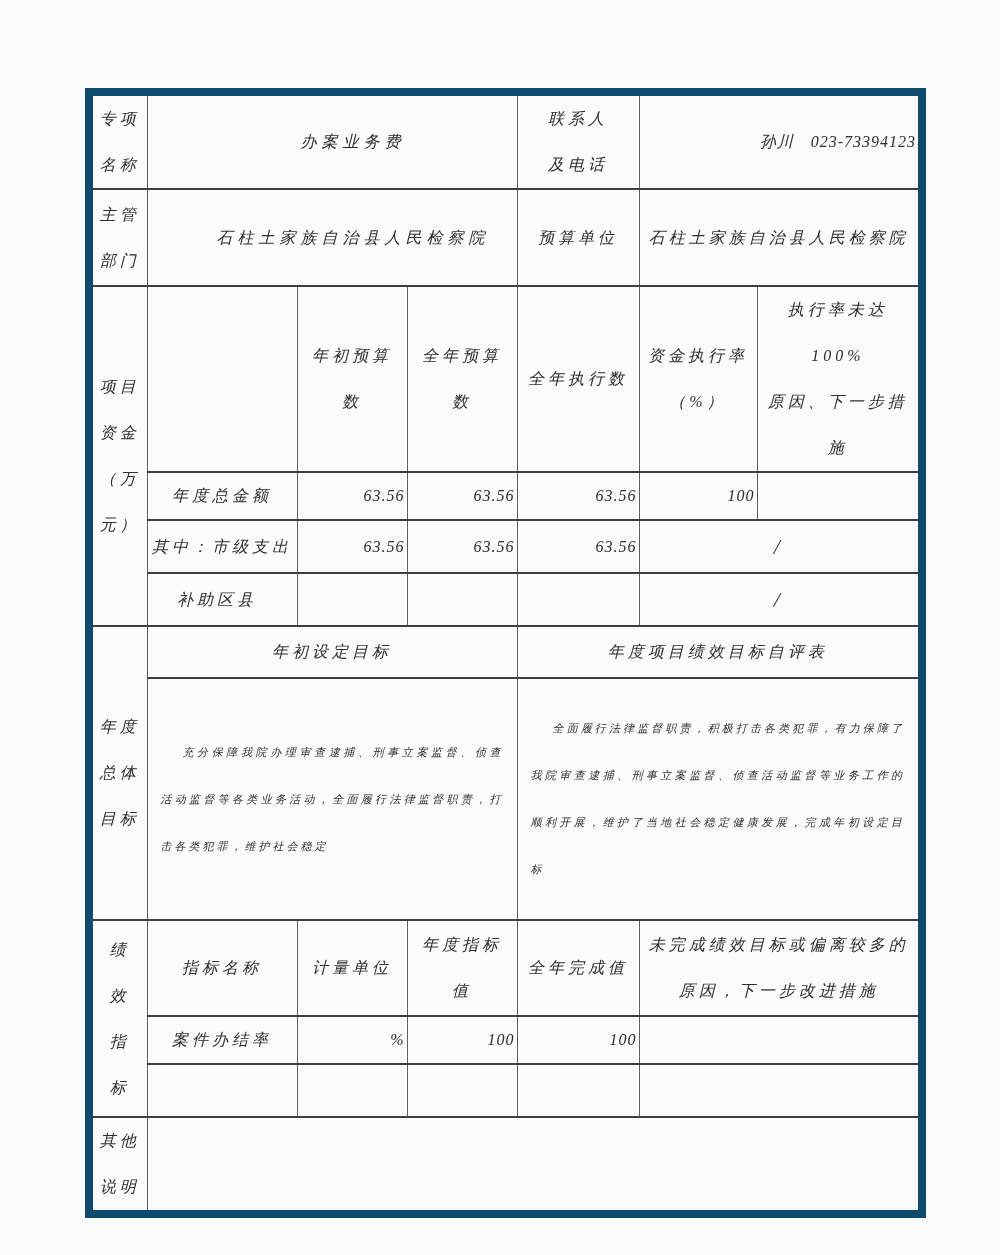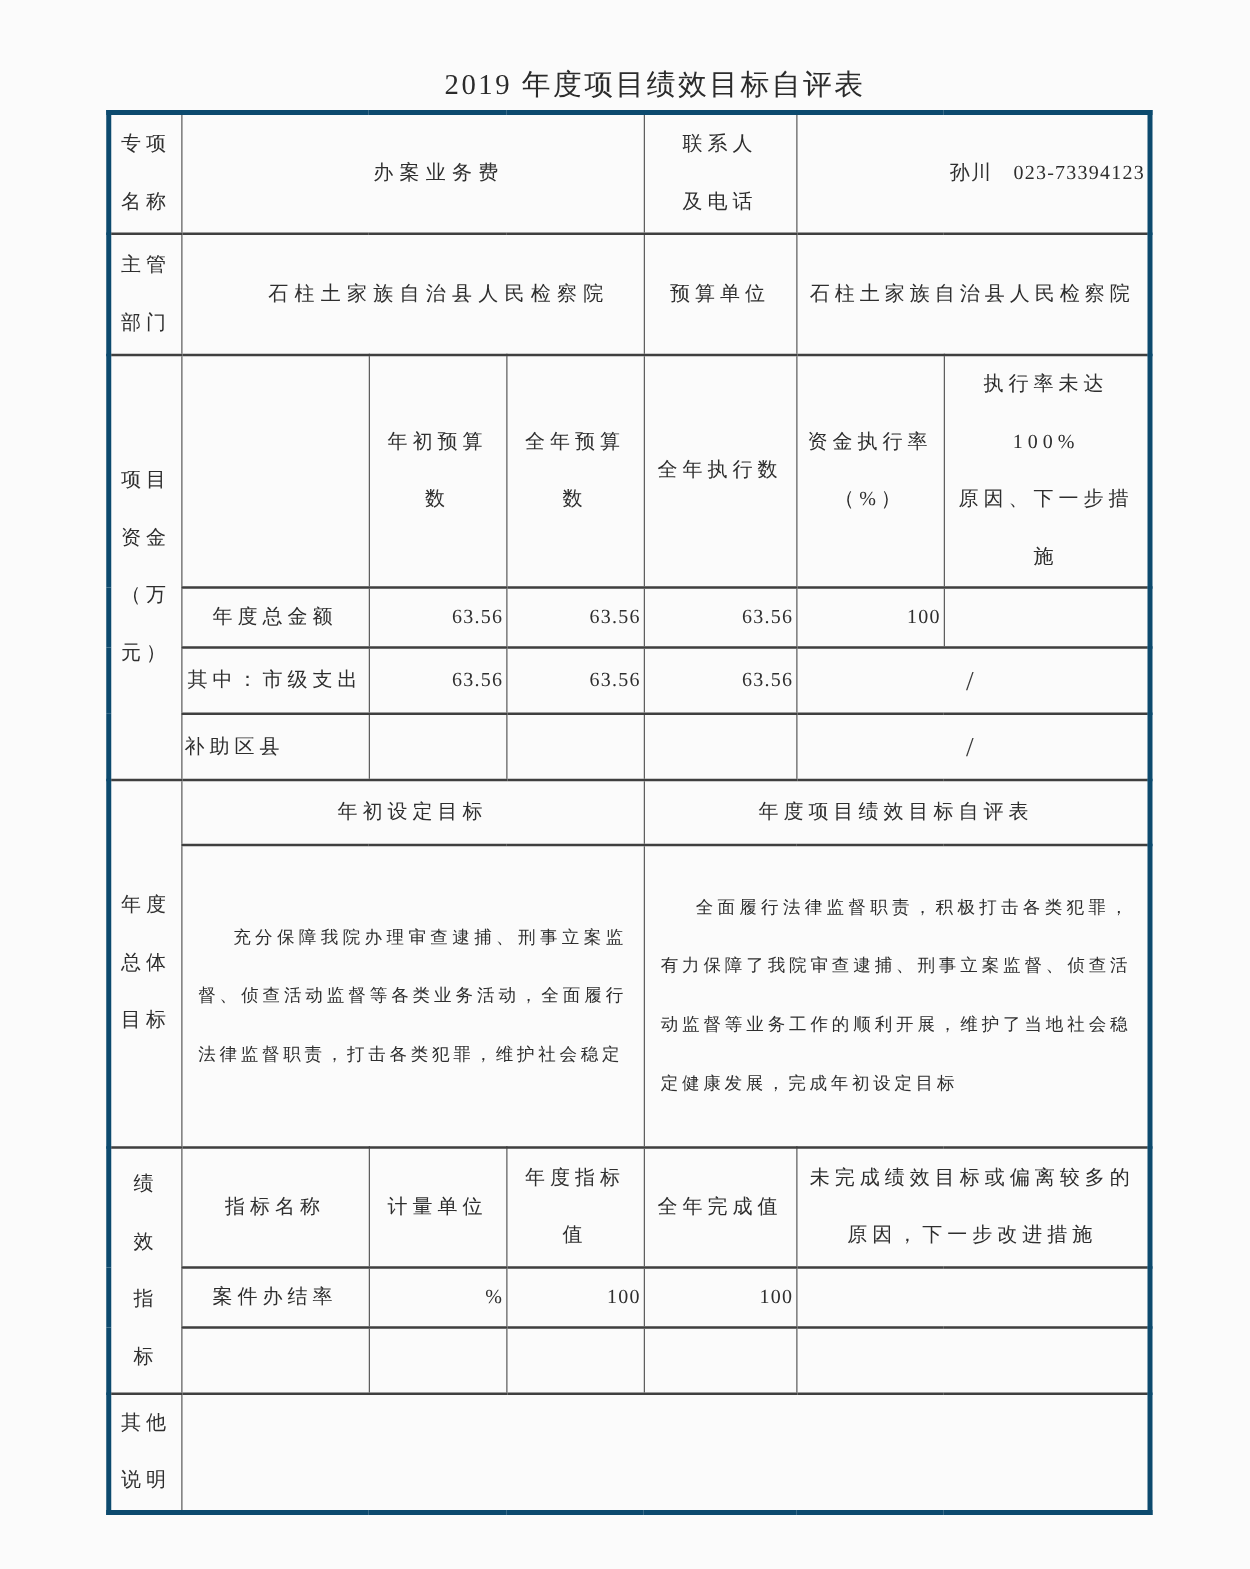--- a/index.html
+++ b/index.html
@@ -21,60 +21,60 @@
     letter-spacing:2px;
     color:#2b2b2b;
     white-space:nowrap;
   }
   table.self-eval{
     position:absolute;
     left:85px;top:88px;
     width:833px;
     table-layout:fixed;
     border-collapse:collapse;
-    border:4px solid #0c4a6e;
+    border:8px solid #0c4a6e;
+    font-style:italic;
   }
   td{
     border-left:1px solid #5f5f5f;
     border-right:1px solid #5f5f5f;
     border-top:2px solid #3f3f3f;
     border-bottom:2px solid #3f3f3f;
     text-align:center;
     vertical-align:middle;
     font-size:16px;
     letter-spacing:4px;
     line-height:46px;
     padding:0 2px;
     overflow:hidden;
   }
   .pre{white-space:pre-line;}
   .spaced{letter-spacing:5px;padding-left:44px;}
   .num{letter-spacing:1px;text-align:right;}
-  .right-align{text-align:left;padding-right:12px;}
+  .right-align{text-align:center;padding-right:12px;}
   .slash{font-size:22px;font-weight:normal;color:#3a3a3a;}
   td.goal-body{padding:8px 13px;text-align:justify;}
   .para{
     text-indent:2em;
     line-height:47px;
     letter-spacing:3px;
-    font-size:14px;
+    font-size:11px;
     text-align:justify;
   }
   
   tr.r1{height:97px;} tr.r2{height:97px;} tr.r3{height:151px;}
   tr.r4{height:48px;} tr.r5{height:53px;} tr.r6{height:53px;}
   tr.r7{height:52px;} tr.r8{height:242px;} tr.r9{height:96px;}
   tr.r10{height:39px;} tr.r11{height:53px;} tr.r12{height:90px;}
 </style>
 </head>
 <body>
 
 <div class="page">
 
-  <div class="doc-title">2019 年度项目绩效目标自评表</div>
 
   <table class="self-eval">
     <colgroup>
       <col style="width:58px">
         <col style="width:150px">
         <col style="width:110px">
       <col style="width:110px">
         <col style="width:122px">
         <col style="width:118px">
       <col style="width:165px">

